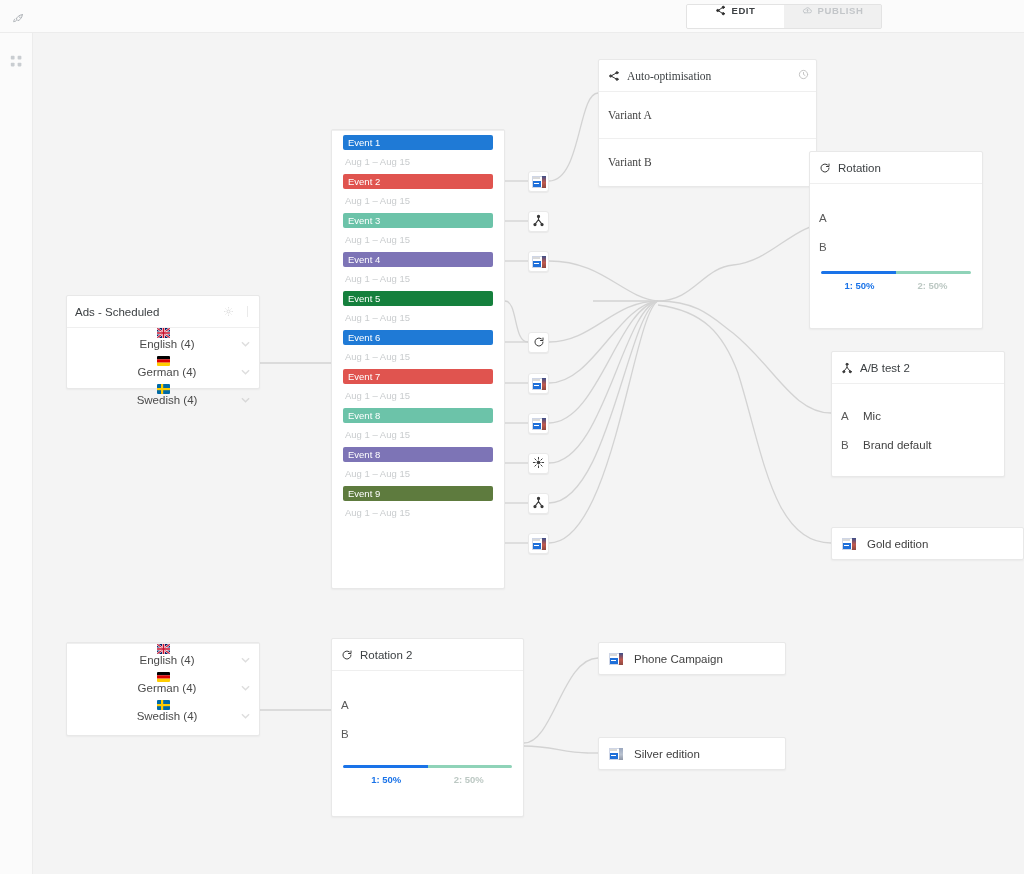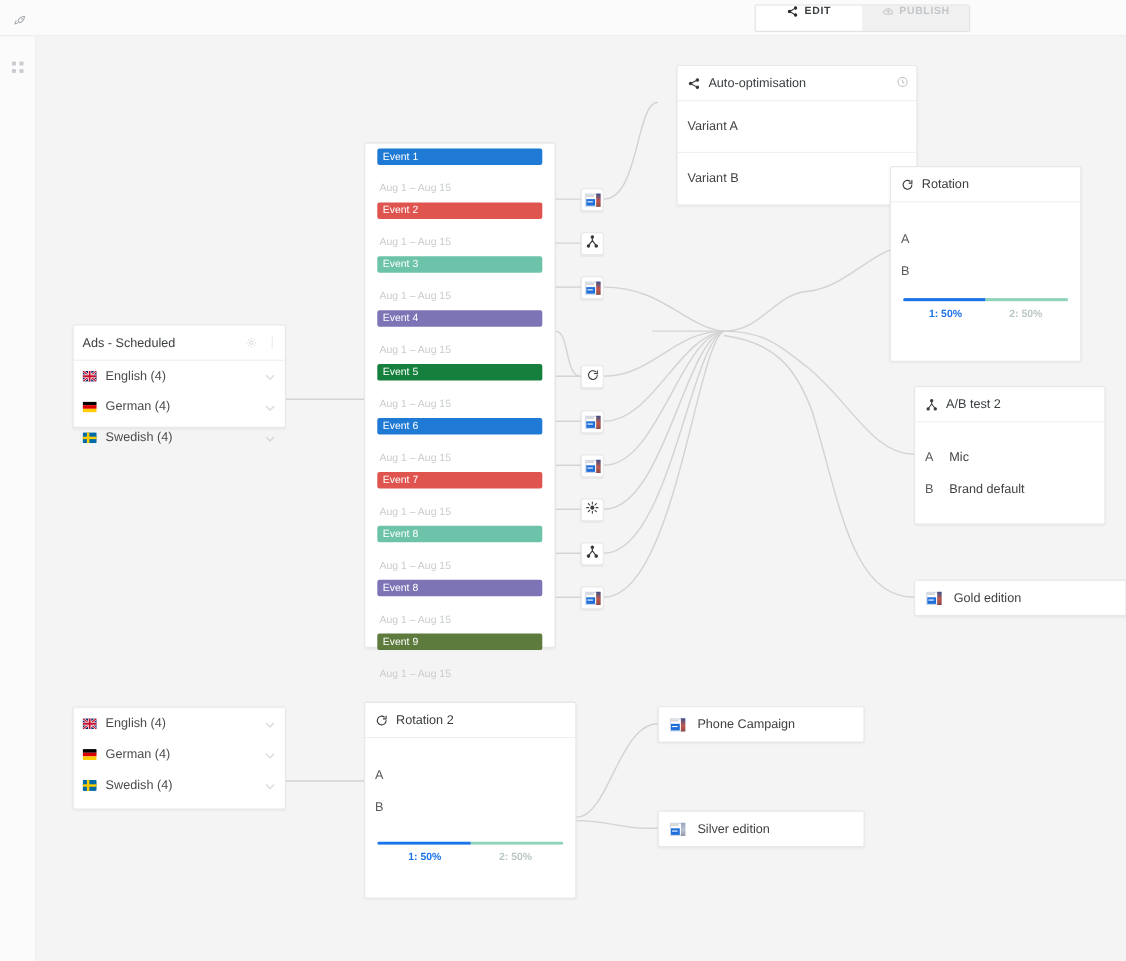--- a/index.html
+++ b/index.html
@@ -65,36 +65,36 @@
   .head-ico{ width:13px; height:13px; display:flex; align-items:center; justify-content:center; }
   .head-right{ position:absolute; right:7px; top:0; height:31px; display:flex; align-items:center; gap:9px; }
   .gearbtn{ width:11px; height:11px; opacity:.5; }
   .dotsbtn{ width:9px; height:12px; display:flex; align-items:center; justify-content:center; opacity:.35; }
   .dotsbtn i{ display:block; width:1px; height:11px; background:#c4c4c4; }
   .sep{ height:1px; background:#efefef; }
 
   
   .langrow{
     display:flex; align-items:center; height:28px; padding:0 8px;
-    font-size:11.5px; color:#4a4a4a; position:relative;
+    font-size:11.5px; color:#4a4a4a; position:relative;flex-direction:column;
   }
   .langrow .lbl{ margin-left:8px; }
   .flag{ width:13px; height:10px; border-radius:1px; overflow:hidden; position:relative; flex:none; }
   .chev{ position:absolute; right:9px; top:9px; opacity:.45; }
 
   
   #schedule{ left:298px; top:96px; width:174px; height:460px; }
   #sched-list{ padding:4px 11px 12px 11px; }
   .evt{ margin-bottom:2px; }
   .evtbar{
     height:15px; border-radius:2px; color:#fff;
     font-size:9.5px; line-height:15px; padding-left:5px;
     overflow:hidden; white-space:nowrap;
   }
-  .evtdate{ font-size:9.5px; color:#c9ccce; padding:16px 0 5px 2px; }
+  .evtdate{ font-size:9.5px; color:#c9ccce; padding:6px 0 5px 2px; }
 
   
   .vrow{ display:flex; align-items:center; height:46px; padding:0 9px; font-size:11.5px; color:#434343; }
   .abrow{ display:flex; align-items:center; height:29px; padding:0 9px; font-size:11.5px; color:#434343; }
   .abkey{ width:22px; color:#5a5a5a; }
 
   
   .rotbar{ padding:10px 11px 0 11px; }
   .bartrack{ height:3px; display:flex; border-radius:2px; overflow:hidden; }
   .barlbls{ display:flex; padding:6px 2px 10px 2px; }
@@ -402,21 +402,21 @@
   <div class="node" style="left:495px; top:500px;">
     <span class="adglyph">
       <span class="frame"></span>
         <span class="topline"></span>
         <span class="block"></span>
         <span class="blockline"></span>
         <span class="person"></span>
     </span>
   </div>
 
-  <div class="card" style="left:582px; top:26px; width:219px; height:128px;">
+  <div class="card" style="left:565px; top:26px; width:219px; height:128px;font-family:Liberation Serif, serif;">
     <div class="card-head">
       <span class="head-ico">
         <svg width="12" height="12" viewBox="0 0 24 24" fill="none" stroke="#3a3a3a" stroke-width="2" stroke-linecap="round">
           <circle cx="18" cy="5.5" r="2.2" fill="#3a3a3a"></circle>
           <circle cx="18" cy="18.5" r="2.2" fill="#3a3a3a"></circle>
           <circle cx="5.5" cy="12" r="2.2" fill="#3a3a3a"></circle>
           <line x1="7.6" y1="11" x2="15.9" y2="6.5"></line>
           <line x1="7.6" y1="13" x2="15.9" y2="17.5"></line>
         </svg>
       </span>

